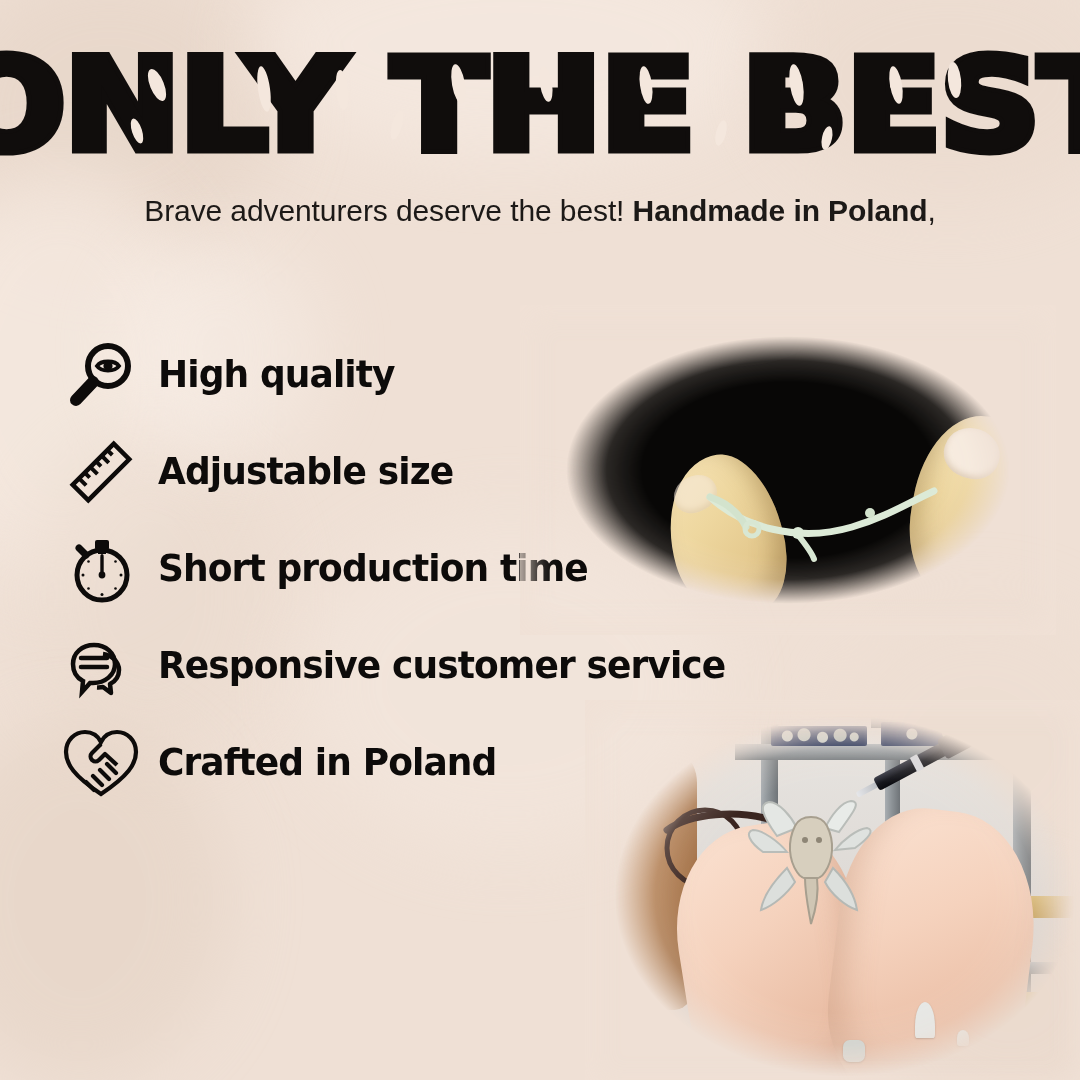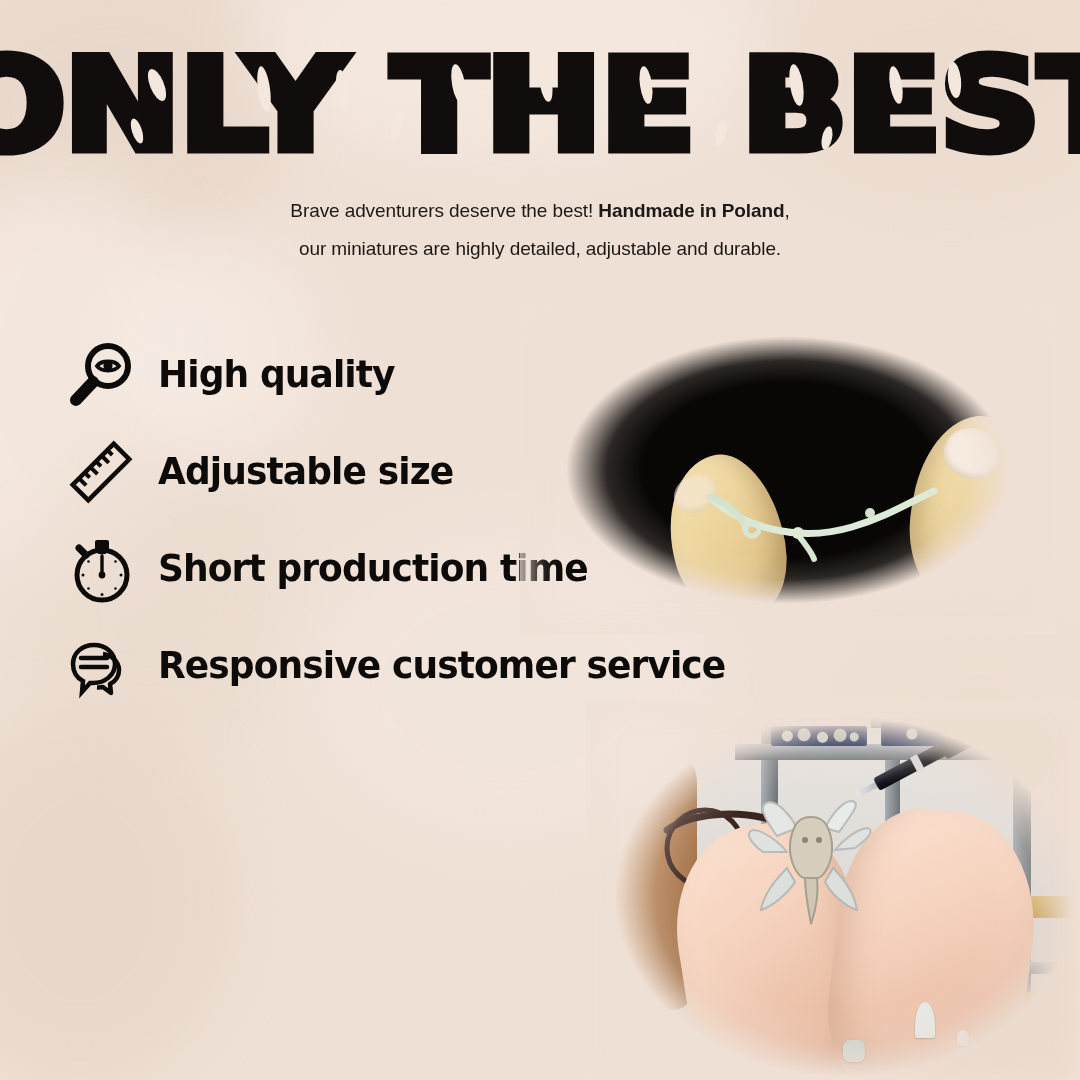--- a/index.html
+++ b/index.html
@@ -37,21 +37,21 @@
   .headline-wrap { position:absolute; left:0; right:0; top:0; height:175px; }
 
   
   .gloss { position:absolute; background:#f4e7dd; border-radius:50%; pointer-events:none; }
 
   
   .subtitle {
     position:absolute; left:0; right:0; top:192px;
     text-align:center;
     font-family:"Liberation Sans", sans-serif;
-    font-size:19px;
+    font-size:30px;
     line-height:38px;
     color:#1c1917;
     letter-spacing:-0.1px;
   }
   .subtitle b { font-weight:700; }
 
   
   .features { position:absolute; left:62px; top:326px; width:720px; }
   .feature-row {
     position:relative;
@@ -232,21 +232,20 @@
     <span class="gloss" style="left:790px; top:64px; width:13px; height:42px; transform:rotate(-9deg);"></span>
     <span class="gloss" style="left:822px; top:126px; width:10px; height:24px; transform:rotate(12deg);"></span>
     <span class="gloss" style="left:890px; top:66px; width:12px; height:38px; transform:rotate(-10deg);"></span>
     <span class="gloss" style="left:948px; top:62px; width:13px; height:36px; transform:rotate(-6deg);"></span>
   </div>
 
   <div class="subtitle">
     <div>
       <span>Brave adventurers deserve the best! </span><b>Handmade in Poland</b><span>,</span>
     </div>
-    <div>our miniatures are highly detailed, adjustable and durable.</div>
   </div>
 
   <div class="features">
 
     <div class="feature-row">
       <div class="feature-icon">
         <svg width="74" height="74" viewBox="0 0 74 74">
           <circle cx="44" cy="28" r="20" fill="none" stroke="#0d0b0a" stroke-width="6"></circle>
           <path d="M29 44 L12 62" stroke="#0d0b0a" stroke-width="12" stroke-linecap="round"></path>
           <path d="M33 28c4-6 18-6 22 0-4 6-18 6-22 0z" fill="none" stroke="#0d0b0a" stroke-width="4"></path>
@@ -297,20 +296,31 @@
       <div class="feature-icon">
         <svg width="76" height="76" viewBox="0 0 76 76">
           <path d="M46 22c0 11-10 19-22 19h-3l-8 9 1-11C8 36 4 30 4 22 4 11 13 3 25 3s21 8 21 19z" fill="none" stroke="#0d0b0a" stroke-width="4.5" transform="translate(6,14)"></path>
           <path d="M18 30h26M18 39h26" stroke="#0d0b0a" stroke-width="4.5" stroke-linecap="round"></path>
           <path d="M40 26c9 1 16 8 16 16 0 6-3 11-9 14l1 9-8-6c-2 .4-4 .5-6 .4" fill="none" stroke="#0d0b0a" stroke-width="4.5" stroke-linejoin="round"></path>
         </svg>
       </div>
       <div class="feature-label">Responsive customer service</div>
     </div>
 
+    <div class="feature-row">
+      <div class="feature-icon">
+        <svg width="78" height="74" viewBox="0 0 78 74">
+          <path d="M39 68 C12 50 4 38 4 26 4 14 13 6 23 6 c7 0 13 4 16 10 3-6 9-10 16-10 10 0 19 8 19 20 0 12-8 24-35 42z" fill="none" stroke="#0d0b0a" stroke-width="4.2"></path>
+          <path d="M39 18 l-9 9 a5 5 0 0 0 0 7 5 5 0 0 0 7 0 l6-6 12 11" fill="none" stroke="#0d0b0a" stroke-width="4.2" stroke-linejoin="round"></path>
+          <path d="M45 38 l9 9M38 44 l9 9M31 50 l9 9M24 56 l8 8" stroke="#0d0b0a" stroke-width="4.2" stroke-linecap="round"></path>
+          <path d="M18 44 l16 16M25 38 l16 16" fill="none" stroke="#0d0b0a" stroke-width="4.2" opacity="0"></path>
+        </svg>
+      </div>
+      <div class="feature-label">Crafted in Poland</div>
+    </div>
 
   </div>
 
   <div class="photo photo-top">
     <div class="torn-top">
       <div class="blackfield"></div>
       <span class="splat" style="left:26px; top:52px; width:60px; height:110px;"></span>
       <span class="splat" style="left:470px; top:46px; width:62px; height:150px;"></span>
       <span class="splat" style="left:120px; top:2px; width:170px; height:60px;"></span>
       <span class="splat" style="left:300px; top:0px; width:190px; height:54px;"></span>

